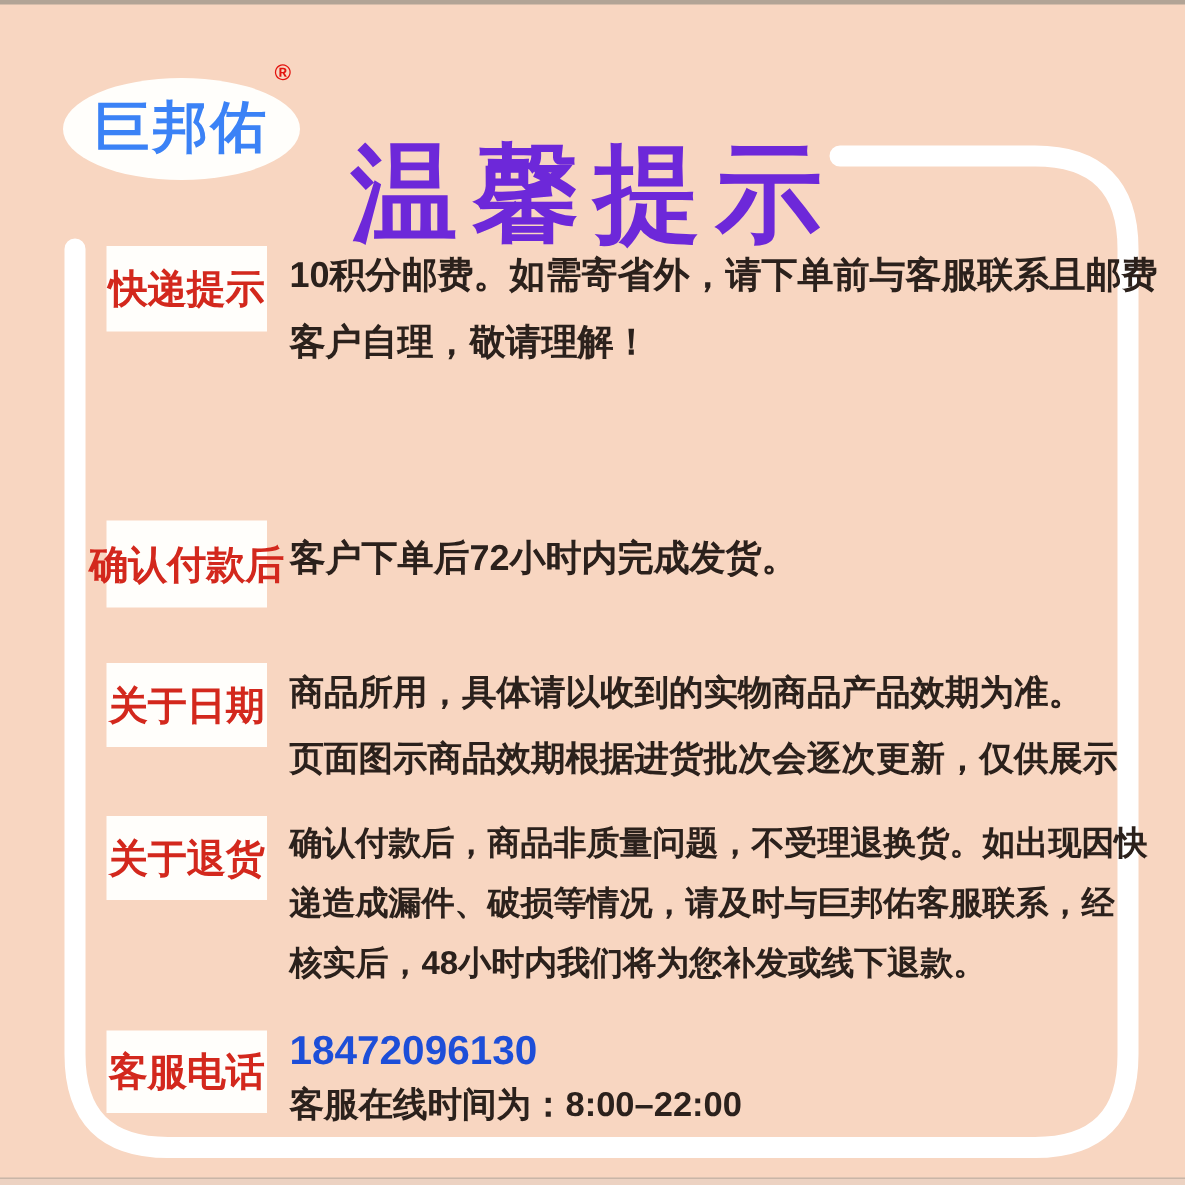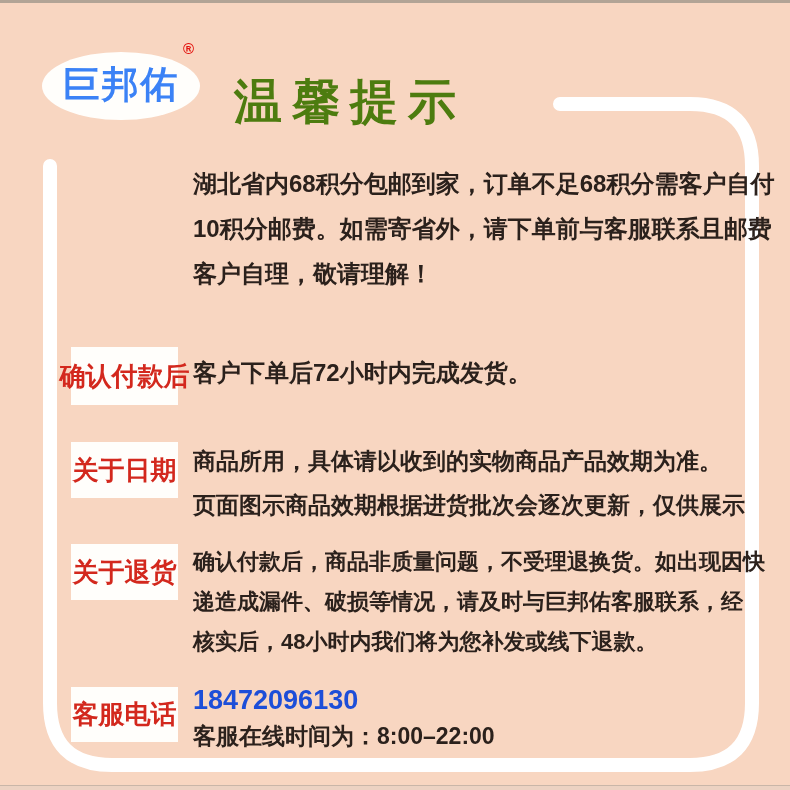--- a/index.html
+++ b/index.html
@@ -36,21 +36,21 @@
     color:#3b82f6;font-size:37px;font-weight:900;letter-spacing:2px;
     transform:translateY(-1px);
   }
   .reg-mark{
     position:absolute;left:183px;top:40px;
     color:#e3140f;font-size:15px;font-weight:700;
   }
   
   .page-title{
     position:absolute;left:234px;top:46px;
-    color:#4d7c0f;font-size:48px;font-weight:900;letter-spacing:10px;
+    color:#6d28d9;font-size:71px;font-weight:900;letter-spacing:10px;
     line-height:1.0;white-space:nowrap;
   }
   
   .sec{position:absolute;inset:0;pointer-events:none;}
   .badge{
     position:absolute;left:71px;width:107px;
     background:#fffefb;
     color:#d3281d;font-size:26px;font-weight:700;
     display:flex;align-items:center;justify-content:center;
     white-space:nowrap;
@@ -86,22 +86,22 @@
   </svg>
 
   <div class="logo">
     <span class="logo-text">巨邦佑</span>
   </div>
   <span class="reg-mark">®</span>
 
   <h1 class="page-title">温馨提示</h1>
 
   <section class="sec sec1">
+    <div class="badge">快递提示</div>
     <div class="content">
-      <div class="line">湖北省内68积分包邮到家，订单不足68积分需客户自付</div>
       <div class="line">10积分邮费。如需寄省外，请下单前与客服联系且邮费</div>
       <div class="line">客户自理，敬请理解！</div>
     </div>
   </section>
 
   <section class="sec sec2">
     <div class="badge">确认付款后</div>
     <div class="content">
       <div class="line">客户下单后72小时内完成发货。</div>
     </div>

